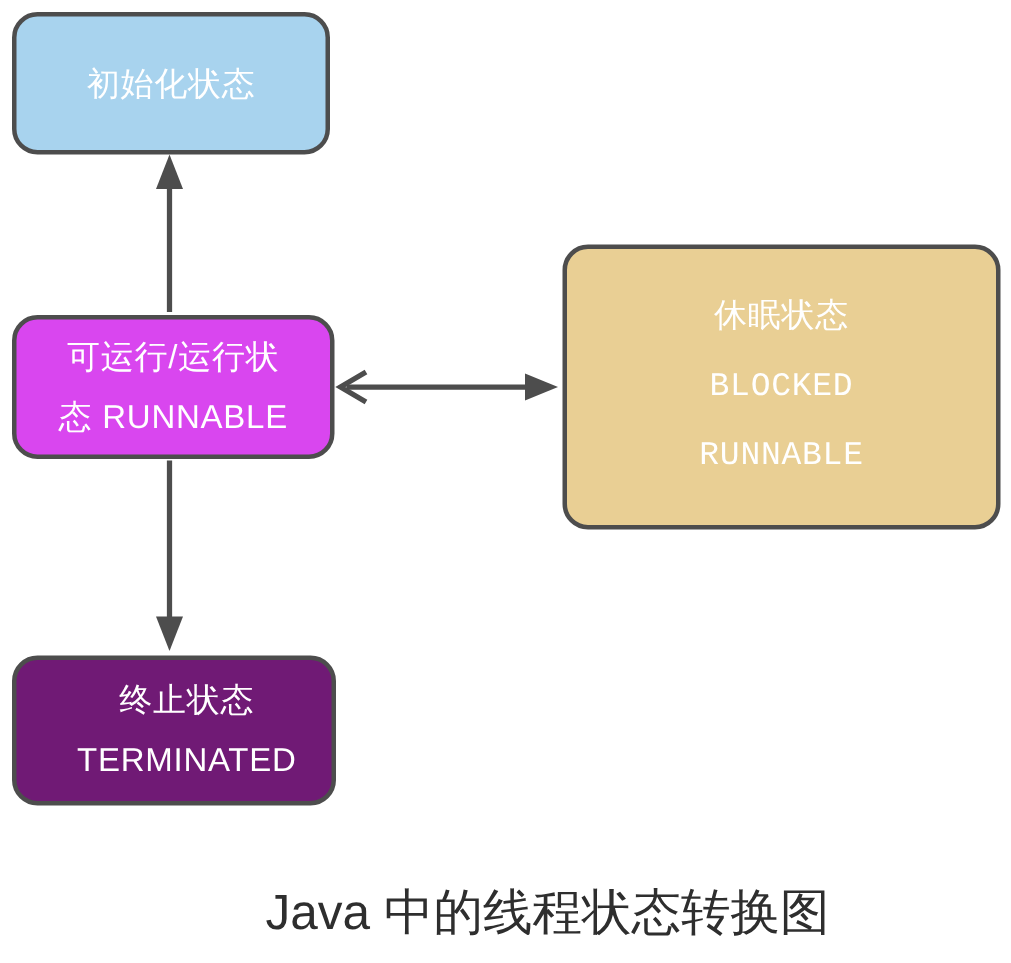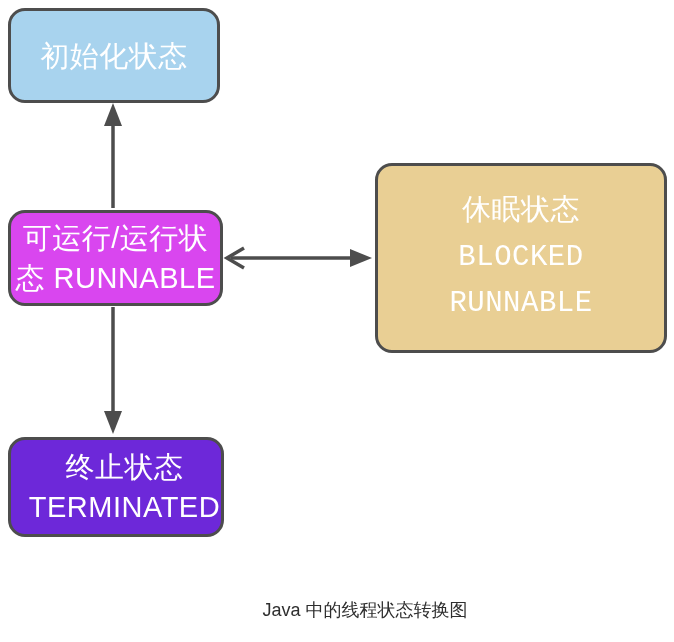--- a/index.html
+++ b/index.html
@@ -14,21 +14,21 @@
   .box {
     position: absolute;
     box-sizing: border-box;
     border: 3px solid #4d4d4d;
     border-radius: 17px;
     display: flex;
     flex-direction: column;
     justify-content: center;
     align-items: center;
     color: #ffffff;
-    font-size: 29px;
+    font-size: 22px;
     letter-spacing: 0.5px;
     text-align: center;
   }
   .box .line { line-height: 40px; white-space: nowrap; }
   .box-new        { left: 8px;   top: 8px;   width: 212px; height: 95px;  }
   .box-runnable   { left: 8px;   top: 210px; width: 215px; height: 96px;  }
   .box-sleep      { left: 375px; top: 163px; width: 292px; height: 190px; }
   .box-sleep .line { line-height: 46px; font-family: Liberation Mono, monospace; }
   .box-terminated { left: 8px;   top: 437px; width: 216px; height: 100px; }
   .arrows-layer {
@@ -38,26 +38,26 @@
     pointer-events: none;
   }
   .arrows-layer line, .arrows-layer polyline {
     stroke: #4d4d4d;
     stroke-width: 3.5;
     fill: none;
   }
   .arrows-layer polygon { fill: #4d4d4d; stroke: none; }
   .caption {
     position: absolute;
-    left: 0; top: 598px;
+    left: 0; top: 586px;
     width: 674px;
     box-sizing: border-box;
     padding-left: 56px;
     text-align: center;
-    font-size: 18px;
+    font-size: 33px;
     color: #2e2e2e;
   }
 </style>
 </head>
 <body>
 
 <div class="canvas">
 
   <svg class="arrows-layer" viewBox="0 0 674 642" xmlns="http://www.w3.org/2000/svg">
 
@@ -86,20 +86,20 @@
     <div class="line">可运行/运行状</div>
     <div class="line">态 RUNNABLE</div>
   </div>
 
   <div class="box box-sleep" style="background: rgb(233, 207, 148);">
     <div class="line">休眠状态</div>
     <div class="line">BLOCKED</div>
     <div class="line">RUNNABLE</div>
   </div>
 
-  <div class="box box-terminated" style="background: #6d28d9; padding-left: 17px;">
+  <div class="box box-terminated" style="background: #701a75; padding-left: 17px;">
     <div class="line">终止状态</div>
     <div class="line">TERMINATED</div>
   </div>
 
   <div class="caption">Java 中的线程状态转换图</div>
 
 </div>
 
 </body></html>

